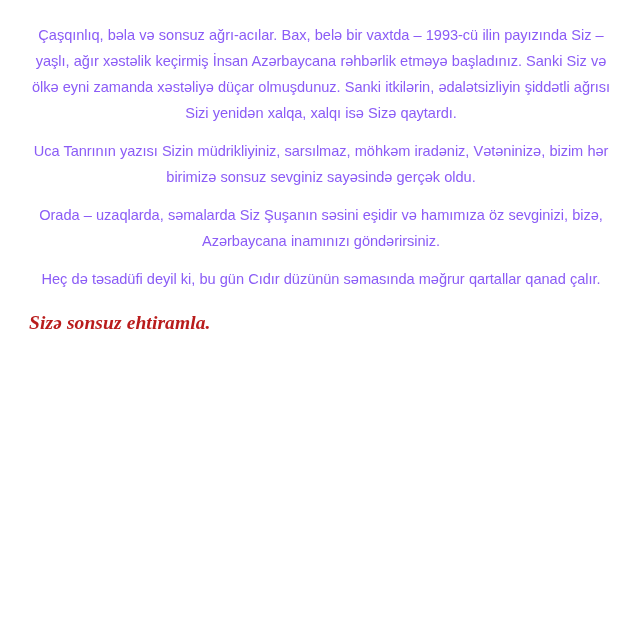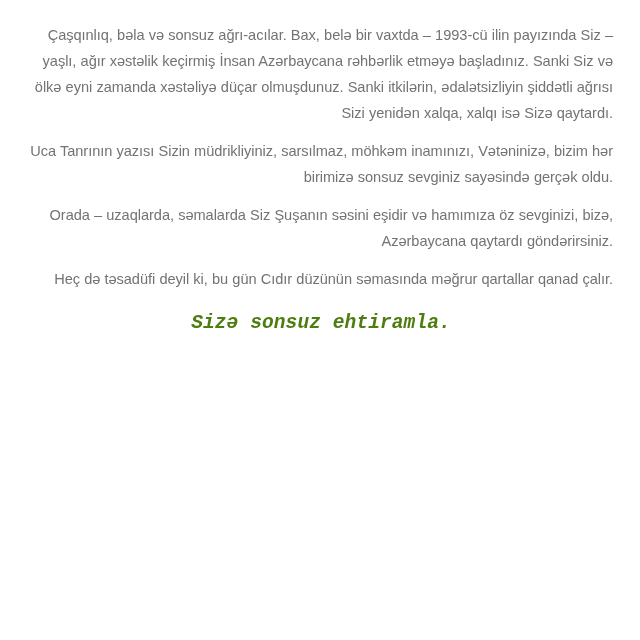--- a/index.html
+++ b/index.html
@@ -21,49 +21,48 @@
     height: 640px;
     background: #ffffff;
     padding: 22px 27px 0 29px;
   }
 
   .body-text {
     margin: 0 0 12px 0;
     font-family: "Liberation Sans", sans-serif;
     font-size: 14.6px;
     line-height: 26px;
-    color: #737373;
+    color: #8b5cf6;
     letter-spacing: -0.05px;
-    text-align: right;
+    text-align: center;
     word-spacing: 0.2px;
   }
 
   .body-text:last-of-type {
     margin-bottom: 0;
   }
 
   .signature-line {
     margin: 18px 0 0 0;
-    font-family: Liberation Mono, monospace;
+    font-family: Liberation Serif, serif;
     font-weight: bold;
     font-style: italic;
     font-size: 19.5px;
     line-height: 26px;
-    color: #4d7c0f;
+    color: #b91c1c;
     letter-spacing: 0.1px;
-    text-align: center;
   }
 </style>
 </head>
 <body>
 
 <div id="document-page">
 
   <div>
     <p class="body-text">Çaşqınlıq, bəla və sonsuz ağrı-acılar. Bax, belə bir vaxtda – 1993-cü ilin payızında Siz – yaşlı, ağır xəstəlik keçirmiş İnsan Azərbaycana rəhbərlik etməyə başladınız. Sanki Siz və ölkə eyni zamanda xəstəliyə düçar olmuşdunuz. Sanki itkilərin, ədalətsizliyin şiddətli ağrısı Sizi yenidən xalqa, xalqı isə Sizə qaytardı.</p>
-    <p class="body-text">Uca Tanrının yazısı Sizin müdrikliyiniz, sarsılmaz, möhkəm inamınızı, Vətəninizə, bizim hər birimizə sonsuz sevginiz sayəsində gerçək oldu.</p>
-    <p class="body-text">Orada – uzaqlarda, səmalarda Siz Şuşanın səsini eşidir və hamımıza öz sevginizi, bizə, Azərbaycana qaytardı göndərirsiniz.</p>
+    <p class="body-text">Uca Tanrının yazısı Sizin müdrikliyiniz, sarsılmaz, möhkəm iradəniz, Vətəninizə, bizim hər birimizə sonsuz sevginiz sayəsində gerçək oldu.</p>
+    <p class="body-text">Orada – uzaqlarda, səmalarda Siz Şuşanın səsini eşidir və hamımıza öz sevginizi, bizə, Azərbaycana inamınızı göndərirsiniz.</p>
     <p class="body-text">Heç də təsadüfi deyil ki, bu gün Cıdır düzünün səmasında məğrur qartallar qanad çalır.</p>
   </div>
 
   <p class="signature-line">Sizə sonsuz ehtiramla.</p>
 
 </div>
 
 </body></html>

